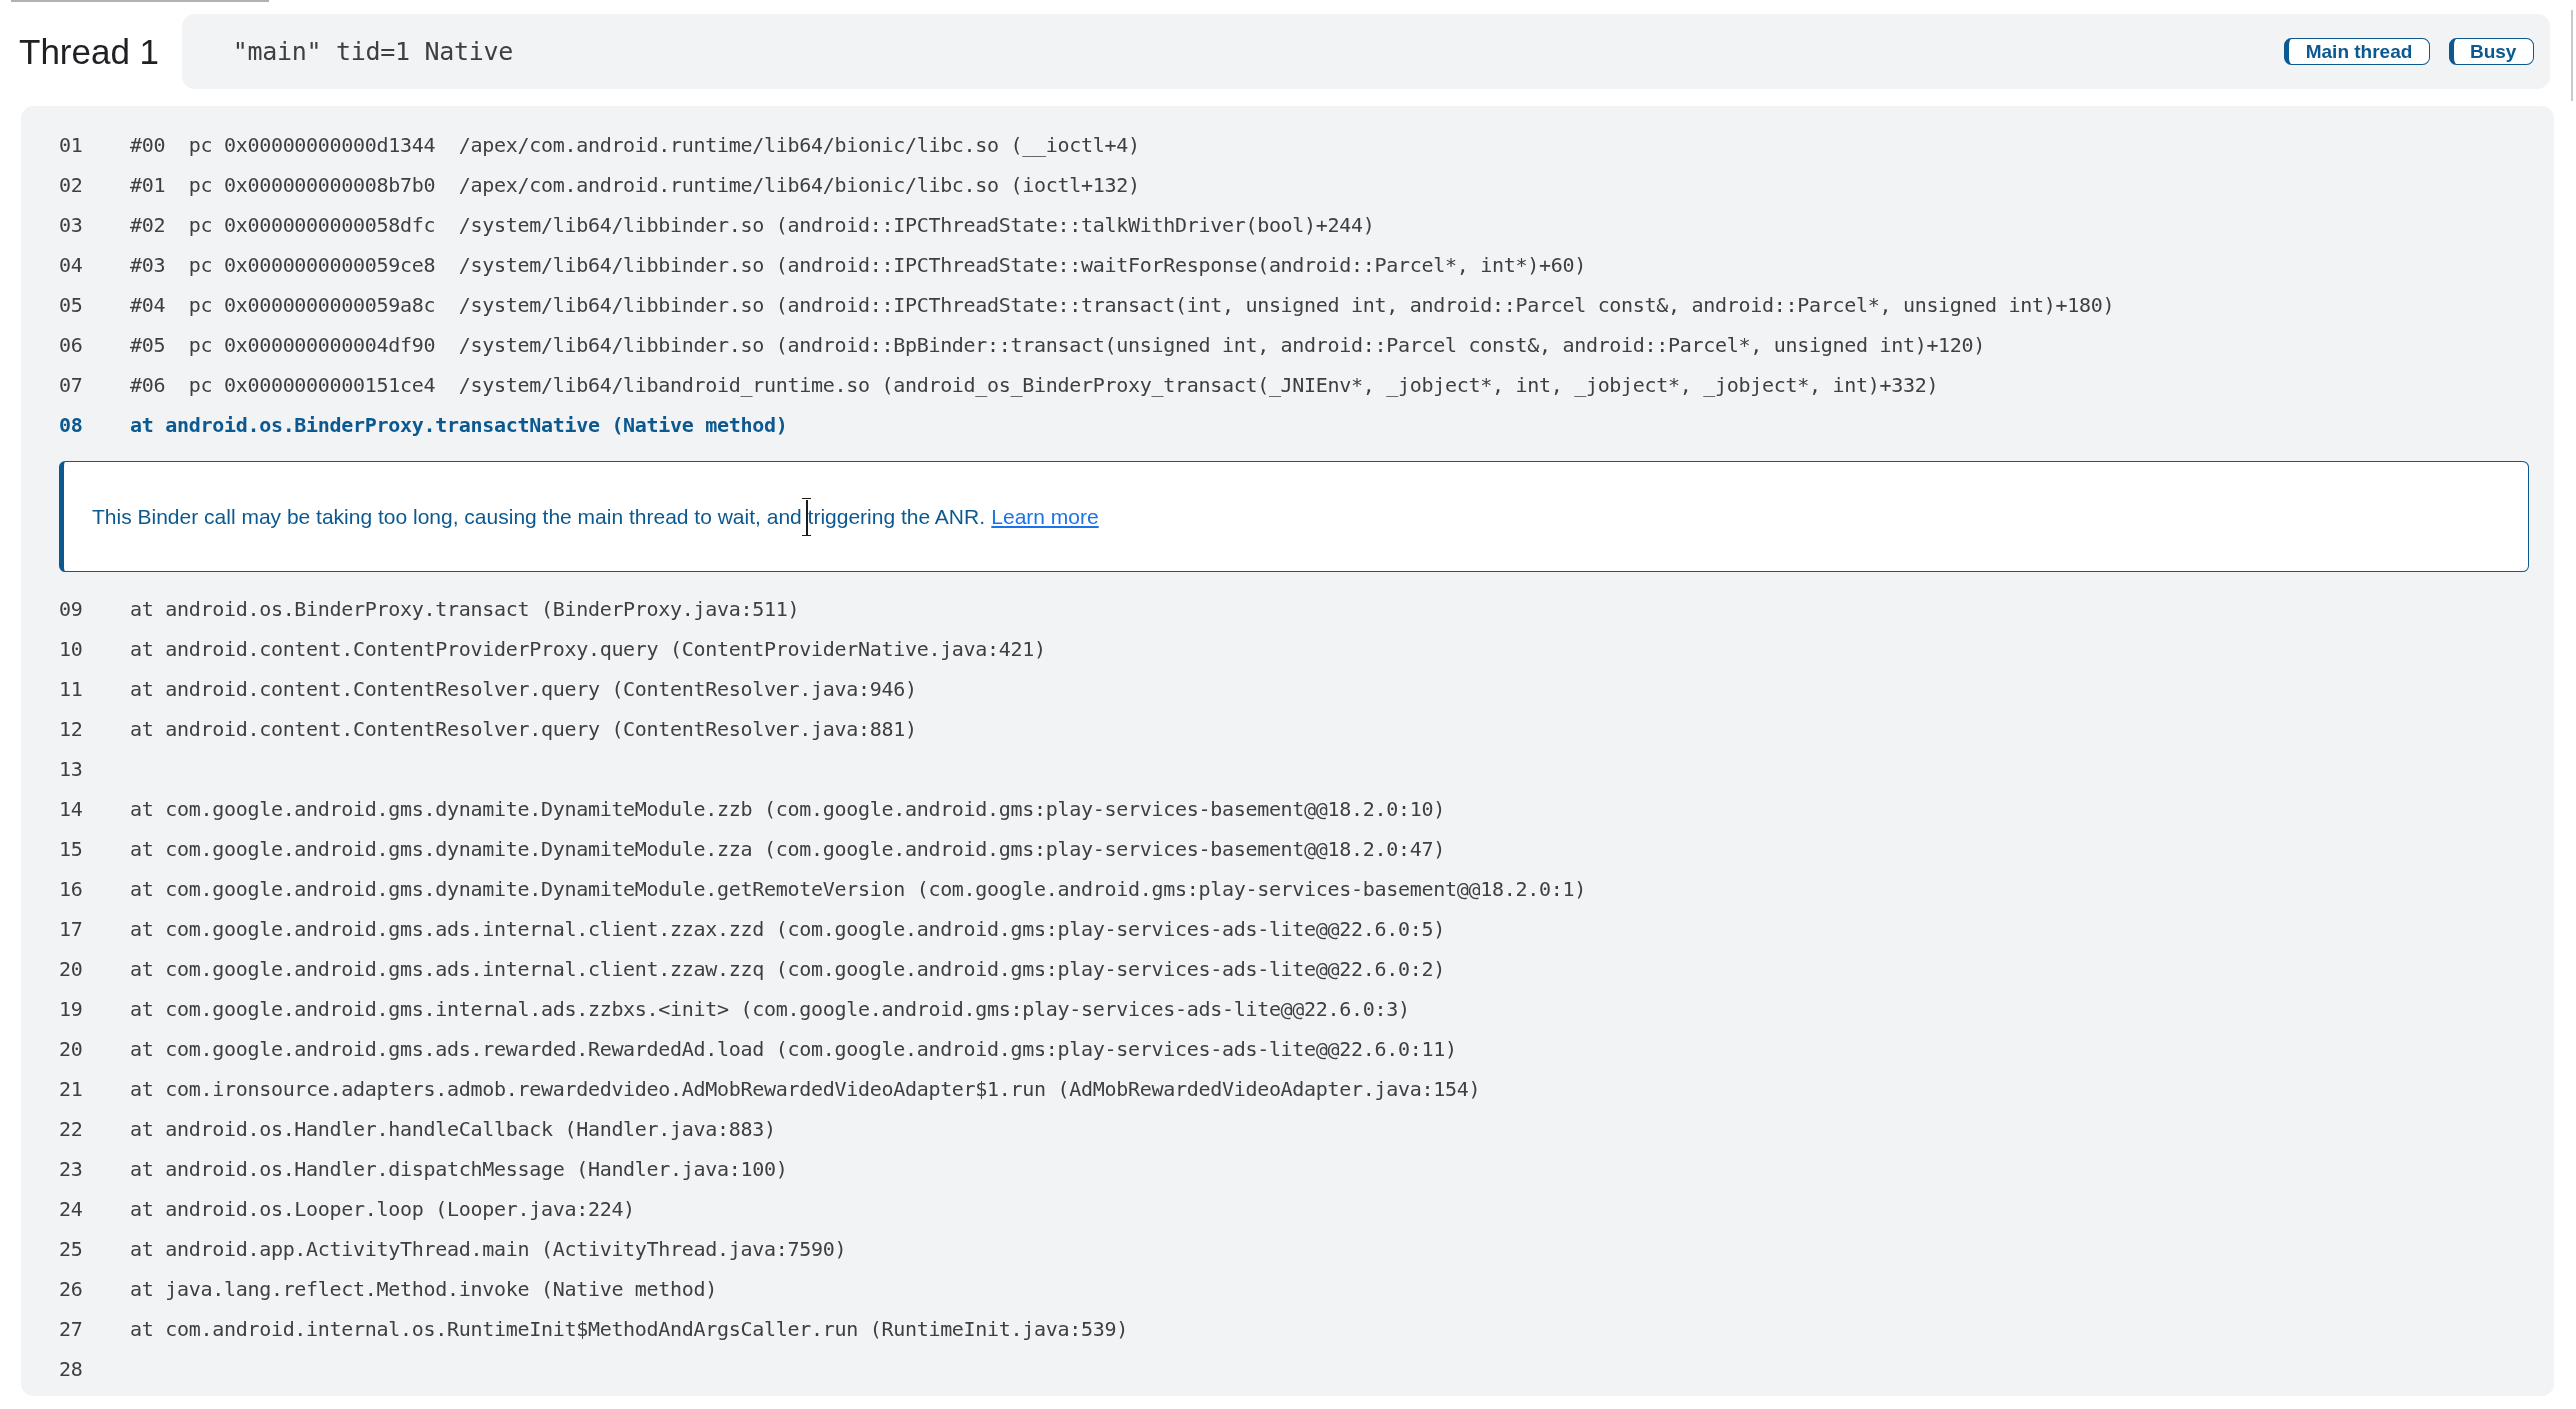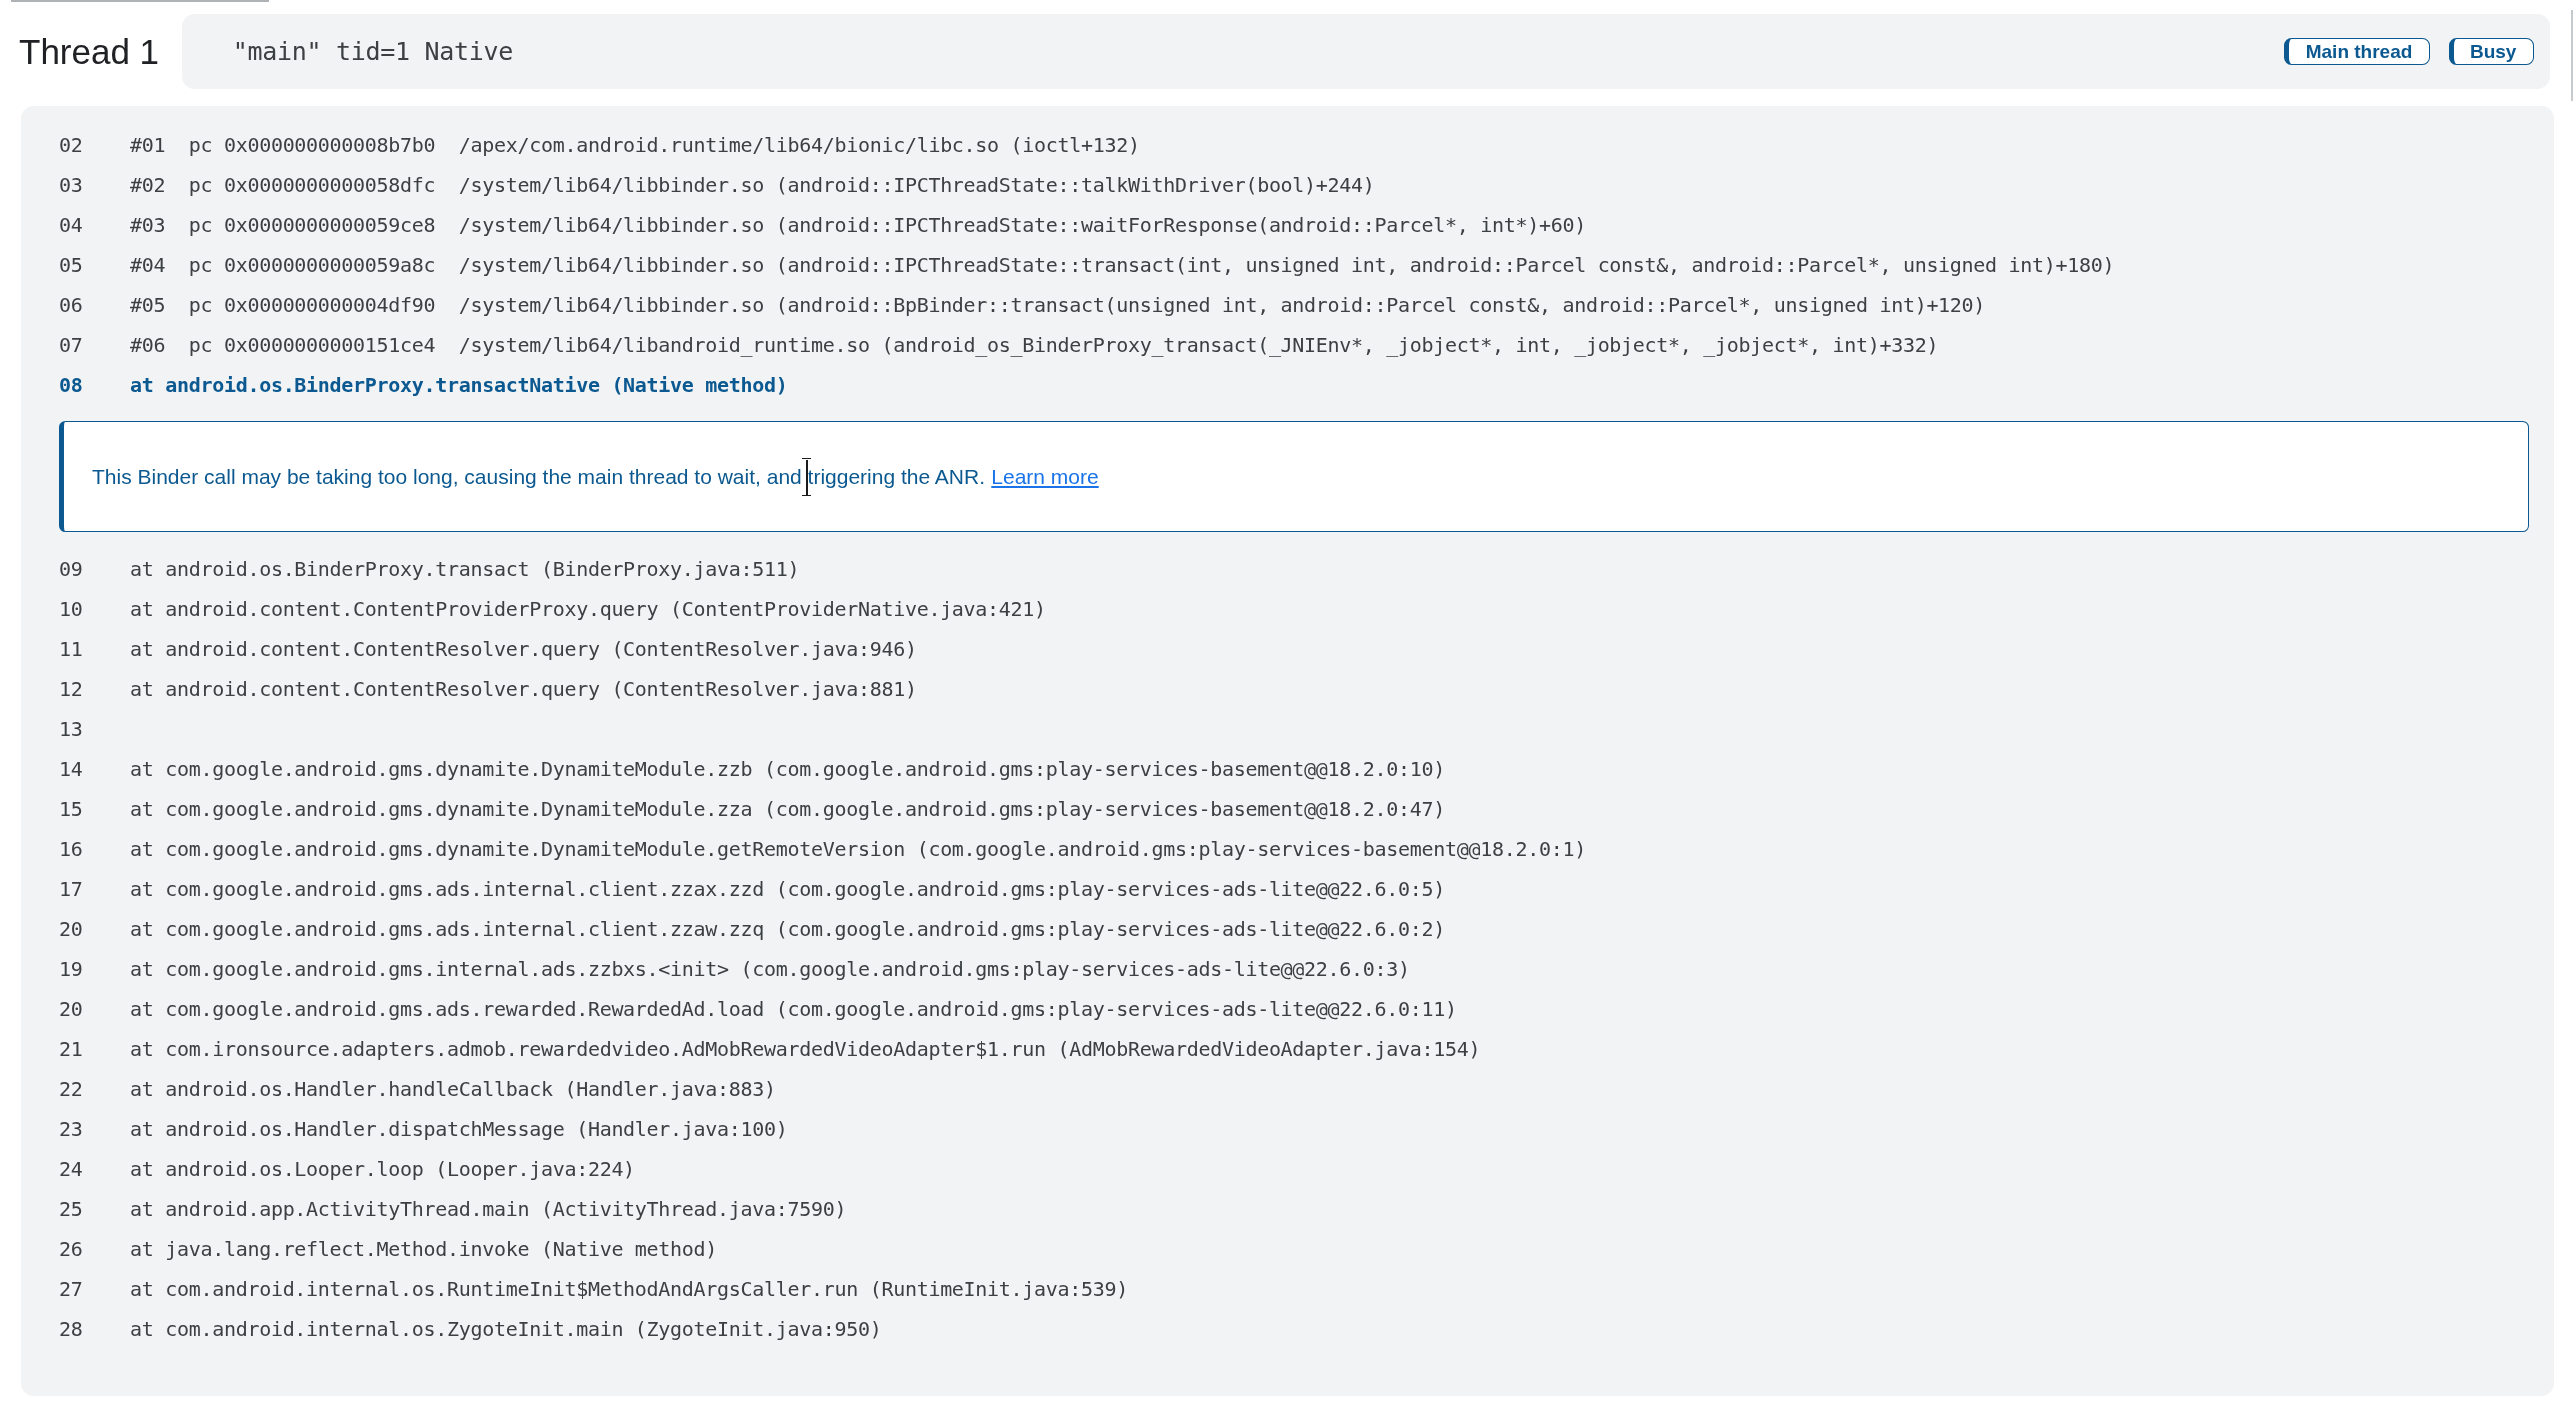--- a/index.html
+++ b/index.html
@@ -92,20 +92,24 @@
   <div class="thread-box">
     <span class="thread-name">"main" tid=1 Native</span>
     <div class="badges">
       <span class="badge">Main thread</span>
       <span class="badge">Busy</span>
     </div>
   </div>
 </header>
 
 <main class="panel" id="stack-panel">
+  <div class="frame-row">
+    <span class="frame-num">01</span>
+    <span class="frame-text">#00  pc 0x00000000000d1344  /apex/com.android.runtime/lib64/bionic/libc.so (__ioctl+4)</span>
+  </div>
     <div class="frame-row">
     <span class="frame-num">02</span>
     <span class="frame-text">#01  pc 0x000000000008b7b0  /apex/com.android.runtime/lib64/bionic/libc.so (ioctl+132)</span>
   </div>
     <div class="frame-row">
     <span class="frame-num">03</span>
     <span class="frame-text">#02  pc 0x0000000000058dfc  /system/lib64/libbinder.so (android::IPCThreadState::talkWithDriver(bool)+244)</span>
   </div>
     <div class="frame-row">
     <span class="frame-num">04</span>
@@ -202,16 +206,15 @@
     <div class="frame-row">
     <span class="frame-num">26</span>
     <span class="frame-text">at java.lang.reflect.Method.invoke (Native method)</span>
   </div>
     <div class="frame-row">
     <span class="frame-num">27</span>
     <span class="frame-text">at com.android.internal.os.RuntimeInit$MethodAndArgsCaller.run (RuntimeInit.java:539)</span>
   </div>
     <div class="frame-row">
     <span class="frame-num">28</span>
-    <span class="frame-text">at com.android.internal.os.ZygoteInit.main (ZygoteInit.java:950)</span>
   </div>
   </main>
 
 
 </body></html>

